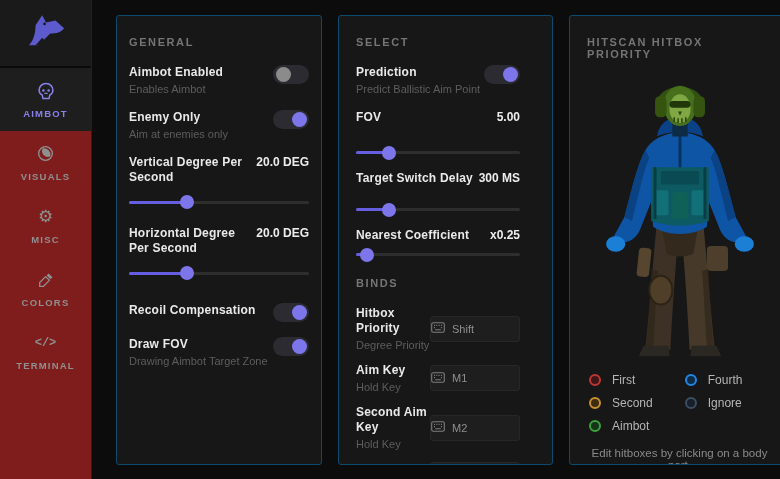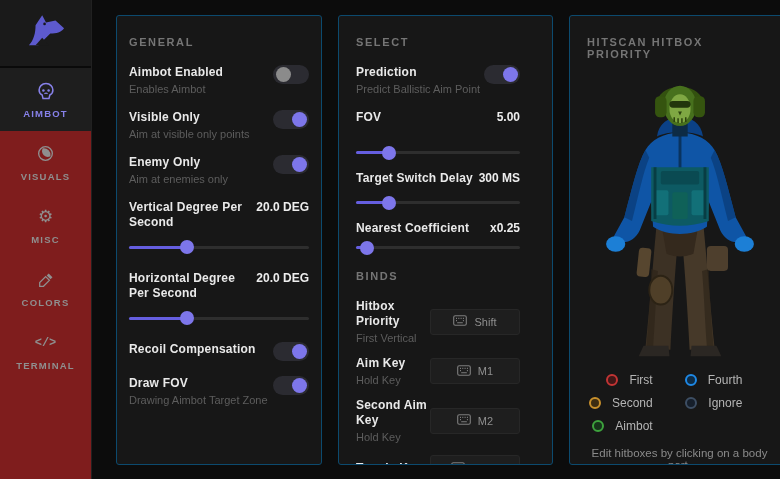--- a/index.html
+++ b/index.html
@@ -61,30 +61,30 @@
   .fill  { position:absolute; left:0; top:0; height:3px; background:#655ee0; border-radius:2px; }
   .knob-s {
     position:absolute; right:-7px; top:50%; transform:translateY(-50%);
     width:14px; height:14px; border-radius:50%; background:#7d76ea;
   }
   
   .bind-row { display:flex; justify-content:space-between; align-items:center; margin-bottom:12px; }
   .bind-btn {
     width:90px; height:26px; background:#1e1e1e; border:1px solid #272727; border-radius:3px;
     color:#8f8f8f; font-size:11px; font-family:"Liberation Sans",sans-serif;
-    display:flex; align-items:center; justify-content:center; gap:7px; cursor:pointer; flex-shrink:0;
+    display:flex; align-items:center; gap:7px; cursor:pointer; flex-shrink:0;
   }
   
   .model-wrap { flex:0 0 auto; display:flex; justify-content:center; cursor:pointer; }
   .legend { display:flex; gap:32px; margin-top:8px; padding-left:2px; }
   .legend-col { display:flex; flex-direction:column; gap:9px; }
-  .legend-item { display:flex; align-items:center; gap:11px; font-size:12px; color:#b5b5b5;justify-content:flex-end; }
+  .legend-item { display:flex; align-items:center; gap:11px; font-size:12px; color:#b5b5b5; }
   .swatch { width:12px; height:12px; border-radius:50%; border:2px solid #888; cursor:pointer; flex-shrink:0; }
   .hint { font-size:11.5px; color:#8a8a8a; text-align:center; margin-top:14px; }
-  .mt6 { }
+  .mt6 { margin-top:6px; }
 </style>
 </head>
 <body>
 
 <div class="sidebar">
   <div class="logo-block">
     <span>
       <svg width="42" height="38" viewBox="0 0 44 40">
         <path d="M4 35 C9 30 11 22 11 14 L18 3.5 L22 11 L32 9 L41 17 C38 21.5 33 22.5 26.5 22.5 L14 35 Z" fill="#5d5ace"></path>
         <path d="M11 35 L18 27 L25 35 Z" fill="#1a1a1a"></path>
@@ -144,29 +144,20 @@
     <div class="row">
       <div class="texts">
         <span class="title">Aimbot Enabled</span>
         <span class="subtitle">Enables Aimbot</span>
       </div>
       <div class="toggle off">
           <span class="knob"></span>
         </div>
     </div>
 
-    <div class="row">
-      <div class="texts">
-        <span class="title">Visible Only</span>
-        <span class="subtitle">Aim at visible only points</span>
-      </div>
-      <div class="toggle on">
-          <span class="knob"></span>
-        </div>
-    </div>
 
     <div class="row">
       <div class="texts">
         <span class="title">Enemy Only</span>
         <span class="subtitle">Aim at enemies only</span>
       </div>
       <div class="toggle on">
           <span class="knob"></span>
         </div>
     </div>
@@ -231,21 +222,21 @@
       <span class="value">5.00</span>
     </div>
     <div class="slider">
       <div class="track">
         <div class="fill" style="width: 20%;">
           <span class="knob-s"></span>
         </div>
       </div>
     </div>
 
-    <div class="row" style="margin-bottom:5px">
+    <div class="row" style="margin-bottom:12px">
       <span class="title">Target Switch Delay</span>
       <span class="value">300 MS</span>
     </div>
     <div class="slider">
       <div class="track">
         <div class="fill" style="width: 20%;">
           <span class="knob-s"></span>
         </div>
       </div>
     </div>
@@ -260,21 +251,21 @@
           <span class="knob-s"></span>
         </div>
       </div>
     </div>
 
     <div class="sec-header" style="margin-top:4px">BINDS</div>
 
     <div class="bind-row">
       <div class="texts">
         <span class="title">Hitbox Priority</span>
-        <span class="subtitle">First Vertical</span>
+        <span class="subtitle">Degree Priority</span>
       </div>
       <button class="bind-btn">
         <span>
           <svg width="14" height="11" viewBox="0 0 14 11">
             <rect x="0.7" y="0.7" width="12.6" height="9.6" rx="1.6" fill="none" stroke="#7e7e7e" stroke-width="1.1"></rect>
             <path d="M3 3.4h1M5.3 3.4h1M7.6 3.4h1M9.9 3.4h1M3 5.6h1M9.9 5.6h1M4.2 7.8h5.6" stroke="#7e7e7e" stroke-width="1.1"></path>
           </svg>
         </span>
         <span>Shift</span>
       </button>

